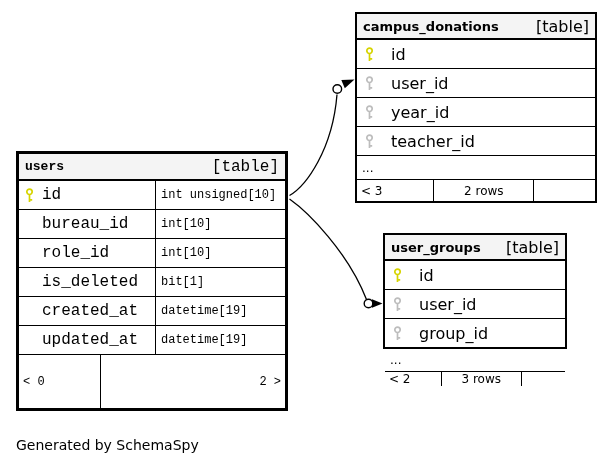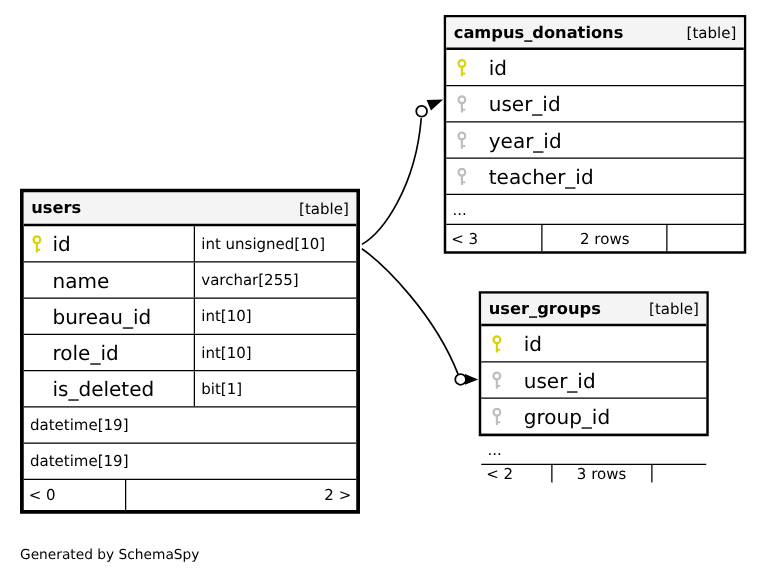--- a/index.html
+++ b/index.html
@@ -17,21 +17,21 @@
     position:absolute;background:#fff;border:2px solid var(--line-color);
     box-sizing:border-box;display:flex;flex-direction:column;font-size:12px;
   }
   .table-box.focus{border-width:3px;}
   .tb-header{
     background:var(--header-bg);display:flex;justify-content:space-between;
     align-items:center;padding:0 6px;border-bottom:2px solid var(--line-color);
     box-sizing:border-box;flex:0 0 auto;
   }
   .tb-name{font-weight:bold;font-size:13px;}
-  .tb-tag{font-size:12px;}
+  .tb-tag{font-size:16px;}
   .tb-row{
     display:flex;align-items:center;border-bottom:1px solid var(--line-color);
     box-sizing:border-box;height:29px;flex:0 0 auto;
   }
   .keyslot{display:inline-flex;align-items:center;justify-content:flex-start;flex:0 0 auto;}
   .keyslot.wide{width:34px;padding-left:8px;box-sizing:border-box;}
   .keyslot.narrow{width:23px;padding-left:6px;box-sizing:border-box;}
   .pk{color:var(--pk-color);}
   .fk{color:var(--fk-color);}
   .cname{font-size:16px;}
@@ -42,21 +42,21 @@
     box-sizing:border-box;height:24px;padding-left:5px;flex:0 0 auto;}
   .tb-footer{display:flex;flex:1 1 auto;align-items:center;font-size:12px;}
   .tb-footer .fcell{height:100%;display:flex;align-items:center;box-sizing:border-box;}
   .tb-footer .fcell.l{justify-content:flex-start;padding-left:4px;border-right:1px solid var(--line-color);}
   .tb-footer .fcell.c{justify-content:center;border-right:1px solid var(--line-color);}
   .tb-footer .fcell.r{justify-content:flex-end;padding-right:4px;}
   #rel-overlay{position:absolute;left:0;top:0;pointer-events:none;}
   #rel-overlay path{fill:none;stroke:var(--line-color);stroke-width:1.3;}
   #rel-overlay circle{fill:#fff;stroke:var(--line-color);stroke-width:1.4;}
   #rel-overlay polygon{fill:var(--line-color);}
-  .gen-note{position:absolute;left:16px;top:437px;font-size:11px;}
+  .gen-note{position:absolute;left:16px;top:437px;font-size:14px;}
 </style>
 </head>
 <body>
 
 <div class="table-box" style="left:355px;top:12px;width:242px;height:191px;">
   <div class="tb-header" style="height:26px;">
     <span class="tb-name">campus_donations</span>
     <span class="tb-tag">[table]</span>
   </div>
   <div class="tb-row">
@@ -98,21 +98,21 @@
   <div class="ellipsis-row">
     <span>...</span>
   </div>
   <div class="tb-footer">
     <span class="fcell l" style="flex:0 0 32.5%;">&lt; 3</span>
     <span class="fcell c" style="flex:0 0 42%;">2 rows</span>
     <span class="fcell r" style="flex:1;"></span>
   </div>
 </div>
 
-<div class="table-box focus" style="left:16px;top:151px;width:272px;height:260px;">
+<div class="table-box focus" style="left:16px;top:151px;width:272px;height:260px;font-family:Liberation Mono, monospace;">
   <div class="tb-header" style="height:27px;">
     <span class="tb-name">users</span>
     <span class="tb-tag">[table]</span>
   </div>
   <div class="tb-row">
     <div class="ucol1">
       <span class="keyslot narrow pk">
         <svg width="9" height="15" viewBox="0 0 9 15">
             <circle cx="4.5" cy="3.8" r="2.7" fill="none" stroke="currentColor" stroke-width="1.7"></circle>
             <path d="M4.5 6.5 L4.5 14 M4.5 11.8 L7.2 11.8" stroke="currentColor" stroke-width="1.7" fill="none"></path>
@@ -120,29 +120,20 @@
       </span>
       <span class="cname">id</span>
     </div>
     <div class="ucol2">
         <span>int unsigned[10]</span>
       </div>
   </div>
   <div class="tb-row">
     <div class="ucol1">
         <span class="keyslot narrow"></span>
-      <span class="cname">name</span>
-      </div>
-    <div class="ucol2">
-        <span>varchar[255]</span>
-      </div>
-  </div>
-  <div class="tb-row">
-    <div class="ucol1">
-        <span class="keyslot narrow"></span>
       <span class="cname">bureau_id</span>
       </div>
     <div class="ucol2">
         <span>int[10]</span>
       </div>
   </div>
   <div class="tb-row">
     <div class="ucol1">
         <span class="keyslot narrow"></span>
       <span class="cname">role_id</span>
@@ -154,25 +145,33 @@
   <div class="tb-row">
     <div class="ucol1">
         <span class="keyslot narrow"></span>
       <span class="cname">is_deleted</span>
       </div>
     <div class="ucol2">
         <span>bit[1]</span>
       </div>
   </div>
   <div class="tb-row">
+    <div class="ucol1">
+        <span class="keyslot narrow"></span>
+      <span class="cname">created_at</span>
+      </div>
     <div class="ucol2">
         <span>datetime[19]</span>
       </div>
   </div>
   <div class="tb-row">
+    <div class="ucol1">
+        <span class="keyslot narrow"></span>
+      <span class="cname">updated_at</span>
+      </div>
     <div class="ucol2">
         <span>datetime[19]</span>
       </div>
   </div>
   <div class="tb-footer">
     <span class="fcell l" style="flex:0 0 31%;">&lt; 0</span>
     <span class="fcell r" style="flex:1;">2 &gt;</span>
   </div>
 </div>
 

